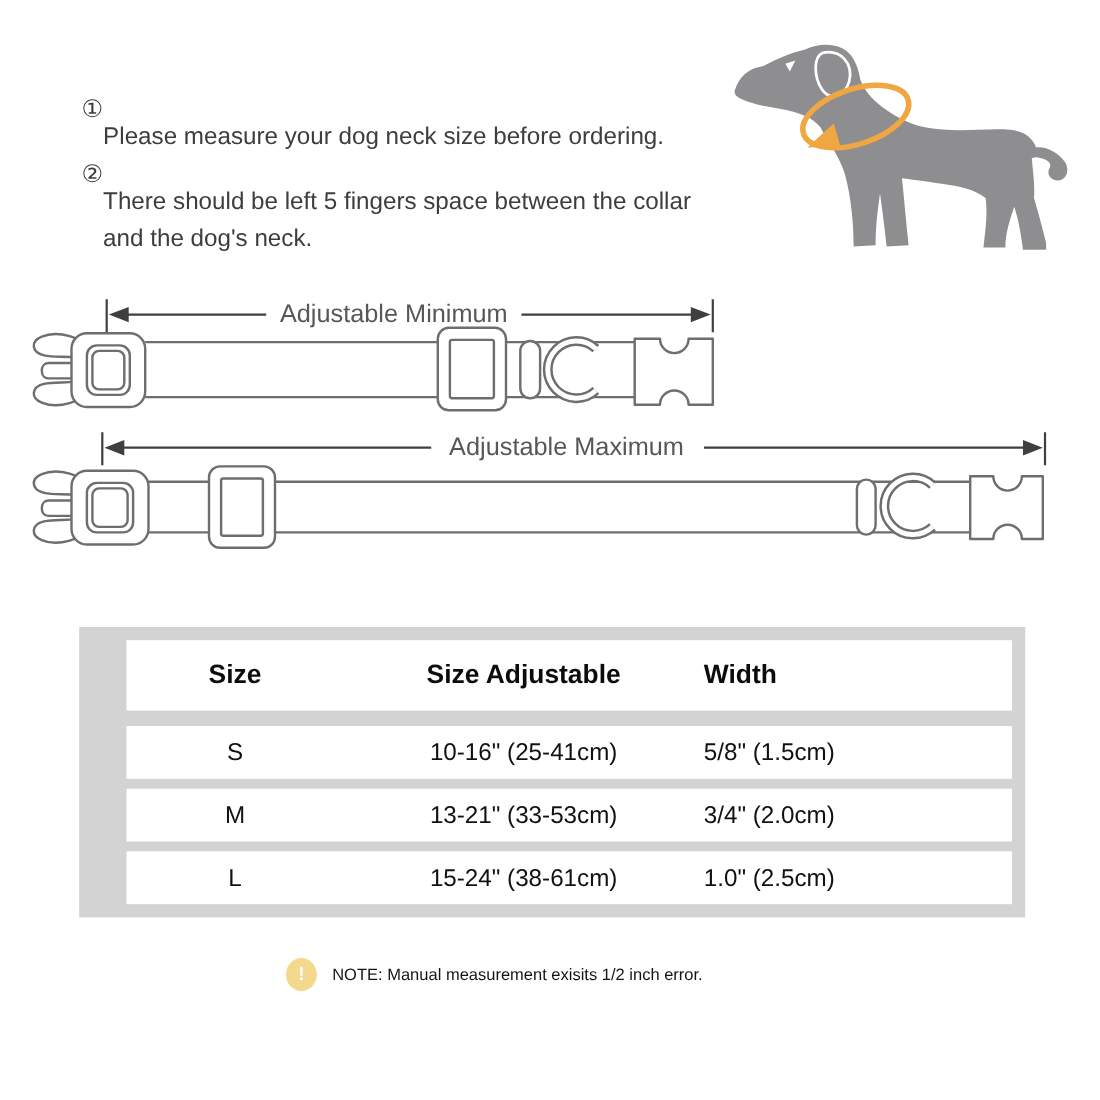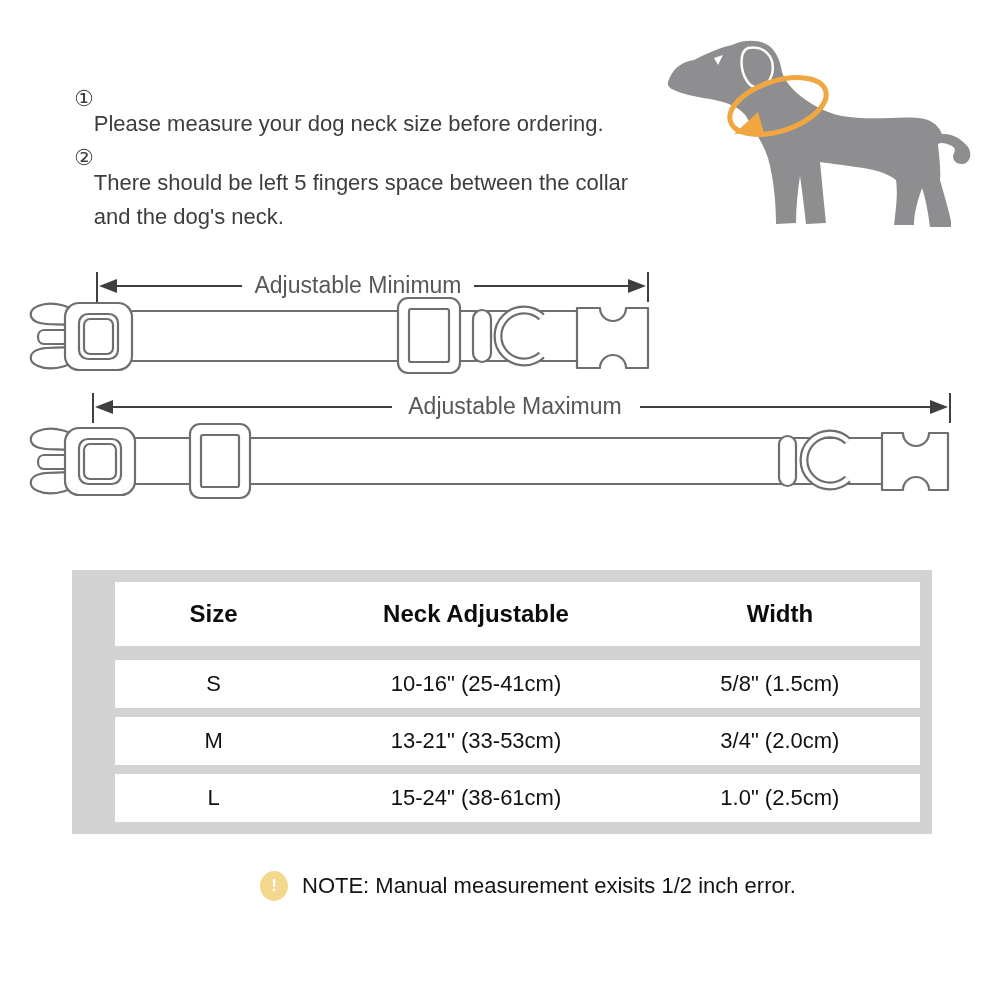--- a/index.html
+++ b/index.html
@@ -25,26 +25,26 @@
   .hw-thin{fill:none;stroke:#6e6e6e;stroke-width:2.2;}
   
   .size-table{position:absolute;left:72px;top:570px;width:860px;background:#d3d3d3;
     padding:12px;box-sizing:border-box;}
   .t-row{background:#ffffff;display:flex;align-items:center;margin-left:31px;}
   .t-head{height:64px;font-weight:bold;font-size:24px;color:#0c0c0c;margin-bottom:14px;}
   .t-data{height:48px;font-size:22px;color:#111;margin-bottom:9px;}
   .t-data:last-child{margin-bottom:0;}
   .col-size{width:24.5%;text-align:center;}
   .col-neck{width:40.7%;text-align:center;}
-  .col-width{width:34.8%;text-align:center;}
+  .col-width{width:34.8%;text-align:left;}
   
   .note{position:absolute;left:260px;top:871px;display:flex;align-items:center;gap:14px;}
   .note-icon{width:28px;height:30px;border-radius:50%;background:#f4d88d;color:#ffffff;
     font-weight:bold;font-size:17px;display:flex;align-items:center;justify-content:center;}
-  .note-text{font-size:22px;color:#141414;}
+  .note-text{font-size:15px;color:#141414;}
 </style>
 </head>
 <body>
 
 <div class="instructions">
   <div class="instr">
     <span class="num">①</span>
     <span class="txt">Please measure your dog neck size before ordering.</span>
   </div>
   <div class="instr">
@@ -141,21 +141,21 @@
   <g>
     <path d="M847.7,63 A26,26 0 1 0 847.7,101" fill="none" stroke="#6e6e6e" stroke-width="9"></path>
     <path d="M847.7,63 A26,26 0 1 0 847.7,101" fill="none" stroke="#ffffff" stroke-width="4.5"></path>
   </g>
   <path class="hw" d="M882,55 H903 A13,13 0 0 0 929,55 H948 V112 H929 A13,13 0 0 0 903,112 H882 Z"></path>
 </svg>
 
 <div class="size-table">
   <div class="t-row t-head">
     <div class="col-size">Size</div>
-    <div class="col-neck">Neck Adjustable</div>
+    <div class="col-neck">Size Adjustable</div>
     <div class="col-width">Width</div>
   </div>
   <div class="t-row t-data">
     <div class="col-size">S</div>
     <div class="col-neck">10-16" (25-41cm)</div>
     <div class="col-width">5/8" (1.5cm)</div>
   </div>
   <div class="t-row t-data">
     <div class="col-size">M</div>
     <div class="col-neck">13-21" (33-53cm)</div>

